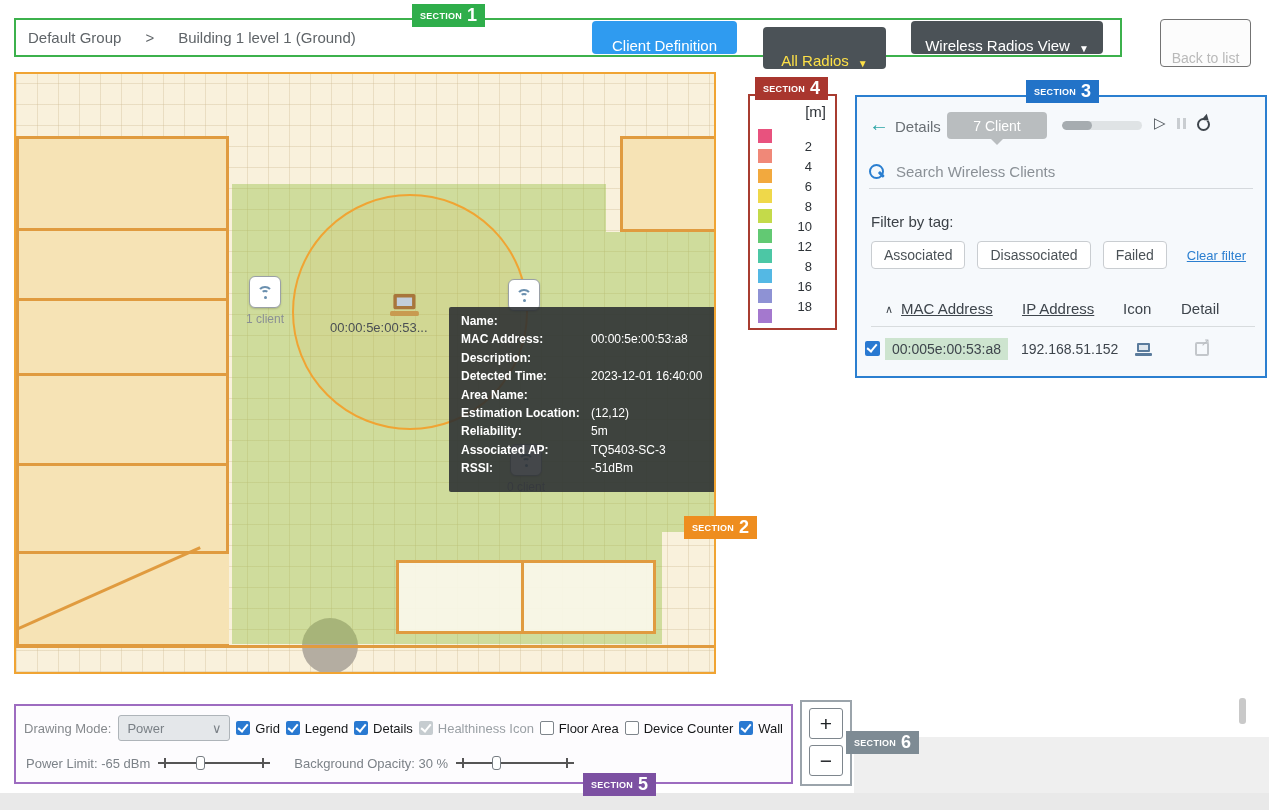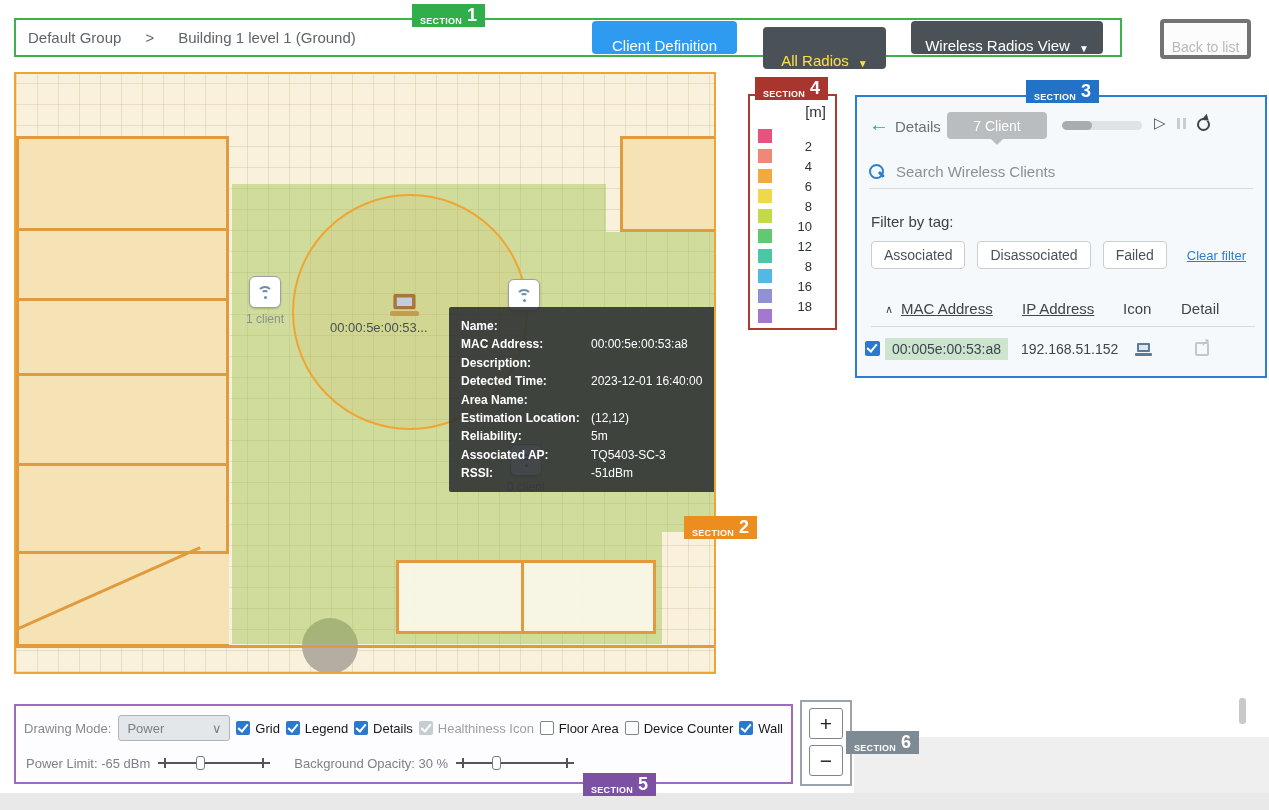--- a/index.html
+++ b/index.html
@@ -1,39 +1,39 @@
 <!DOCTYPE html>
 <html><head>
 <meta charset="utf-8">
 <style>
   *{box-sizing:border-box;margin:0;padding:0}
   body{background:#fff}
   #root{position:relative;width:1269px;height:810px;background:#fff;overflow:hidden;
         font-family:"Liberation Sans",sans-serif;color:#333}
 
   
-  .badge{position:absolute;display:flex;align-items:flex-end;gap:5px;padding:1px 8px;height:23px;color:#fff;z-index:60}
+  .badge{position:absolute;display:flex;align-items:center;gap:5px;padding:1px 8px;height:23px;color:#fff;z-index:60}
   .badge .w{font-size:9px;font-weight:700;letter-spacing:.3px}
   .badge .n{font-size:18px;font-weight:700}
   #badge1{left:412px;top:4px;background:#2fae4b}
   #badge2{left:684px;top:516px;background:#ee8d1f}
   #badge3{left:1026px;top:80px;background:#2273c8}
   #badge4{left:755px;top:77px;background:#a9362e}
   #badge5{left:583px;top:773px;background:#7c50a2}
   #badge6{left:846px;top:731px;background:#7e8b94}
 
   
   #topbar{position:absolute;left:14px;top:18px;width:1108px;height:39px;border:2px solid #3cb14c;background:#fff;z-index:5}
   #breadcrumb{position:absolute;left:12px;top:9px;display:flex;gap:24px;align-items:center;color:#5f6468;font-size:15px}
   .btn{display:flex;align-items:flex-end;justify-content:center;gap:9px;border-radius:4px;font-size:15px;cursor:pointer}
   #btn-client-def{position:absolute;left:576px;top:1px;width:145px;height:33px;background:#2f9bf0;color:#fff}
   #btn-all-radios{position:absolute;left:747px;top:7px;width:123px;height:42px;background:#4b5257;color:#fde047}
   #btn-wcv{position:absolute;left:895px;top:1px;width:192px;height:33px;background:#4b5257;color:#fff}
   .caret{font-size:10px;line-height:1}
-  #btn-back{position:absolute;left:1160px;top:19px;width:91px;height:40px;background:#fcfcfc;border:4px solid #737373;color:#b9b9b9;font-size:14px;z-index:5}
+  #btn-back{position:absolute;left:1160px;top:19px;width:91px;height:48px;background:#fcfcfc;border:1px solid #737373;color:#b9b9b9;font-size:14px;z-index:5}
 
   
   #map{position:absolute;left:14px;top:72px;width:702px;height:602px;border:2px solid #f0a433;overflow:hidden;z-index:4;
        background-color:#f9f1dc;
        background-image:repeating-linear-gradient(0deg,rgba(205,185,145,.35) 0 1px,transparent 1px 21px),
                         repeating-linear-gradient(90deg,rgba(205,185,145,.35) 0 1px,transparent 1px 21px)}
   .room{position:absolute;border:3px solid #e09b3f;background:#f6e3b5;z-index:2}
   #diag-wall{position:absolute;left:-4px;top:556px;width:206px;height:3px;background:#e09b3f;transform:rotate(-24deg);transform-origin:left center;z-index:4}
   #green-ov{position:absolute;inset:0;background:rgba(150,190,66,.42);z-index:3;
       clip-path:polygon(216px 110px,590px 110px,590px 158px,700px 158px,700px 458px,646px 458px,646px 570px,216px 570px)}
@@ -56,21 +56,21 @@
   .wifi .a2{left:5px;top:5px;width:8px;height:8px}
   .wifi .dot{position:absolute;left:8px;top:11px;width:3px;height:3px;background:#6a8fae;border-radius:50%}
   
   .laptop{position:relative;width:17px;height:13px}
   .lap-screen{position:absolute;left:2px;top:0;width:13px;height:9px;border:2px solid #5a7b9c;border-radius:1px;background:#dfe7ee}
   .lap-base{position:absolute;left:0;bottom:0;width:17px;height:3px;background:#5a7b9c;border-radius:1px}
   #client-icon{position:absolute;left:374px;top:220px;z-index:6;transform:scale(1.7);transform-origin:top left}
   #client-icon .lap-screen{border-color:#a8763c;background:#c2cedb}
   #client-icon .lap-base{background:#c89a50}
   
-  #tooltip{position:absolute;left:433px;top:233px;width:292px;height:185px;background:rgba(42,46,49,.88);z-index:7;padding:10px 12px;border-radius:2px}
+  #tooltip{position:absolute;left:433px;top:233px;width:292px;height:185px;background:rgba(42,46,49,.88);z-index:7;padding:5px 12px;border-radius:2px}
   .tt-row{display:flex;font-size:12px;color:#fff;line-height:18.4px}
   .tt-label{width:130px;font-weight:700}
   .tt-value{flex:1}
 
   
   #legend{position:absolute;left:748px;top:94px;width:89px;height:236px;border:2px solid #a83c30;background:#fff;z-index:5}
   #legend-unit{position:absolute;right:9px;top:7px;font-size:15px;color:#2e3338}
   .sw{position:absolute;left:8px;width:14px;height:14px}
   .lv{position:absolute;left:34px;width:28px;text-align:right;font-size:13px;color:#2e3338}
 

